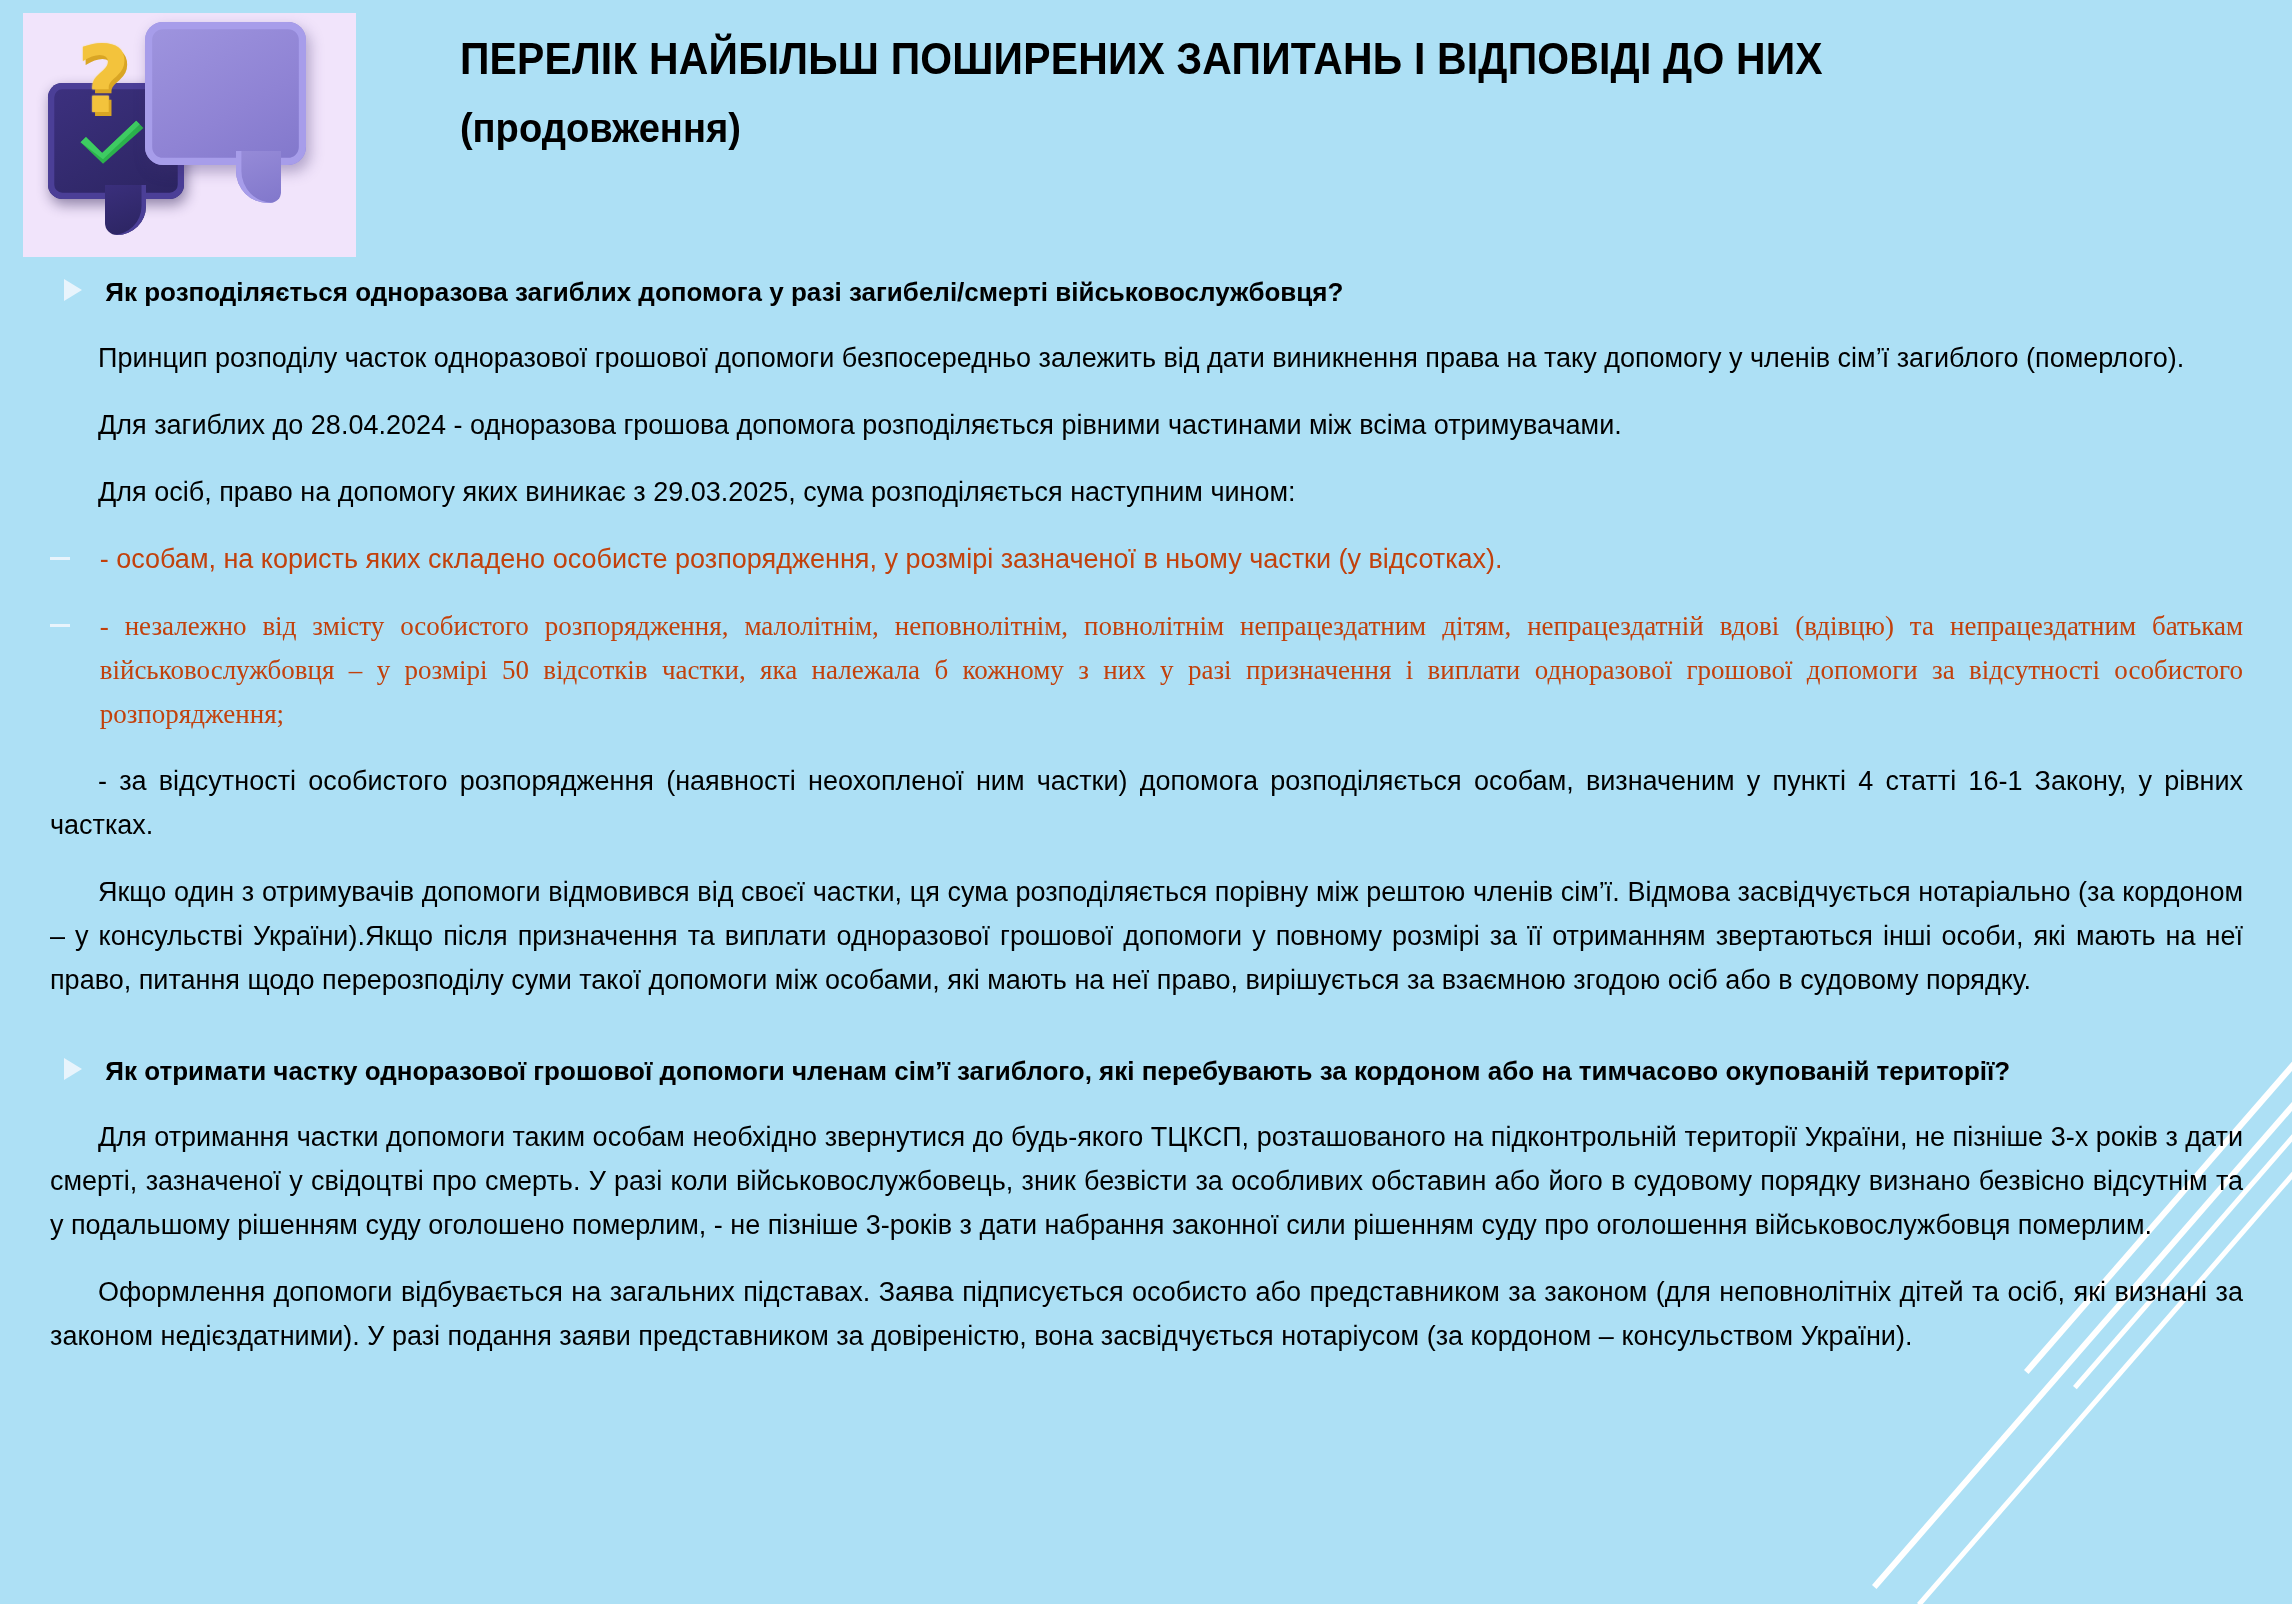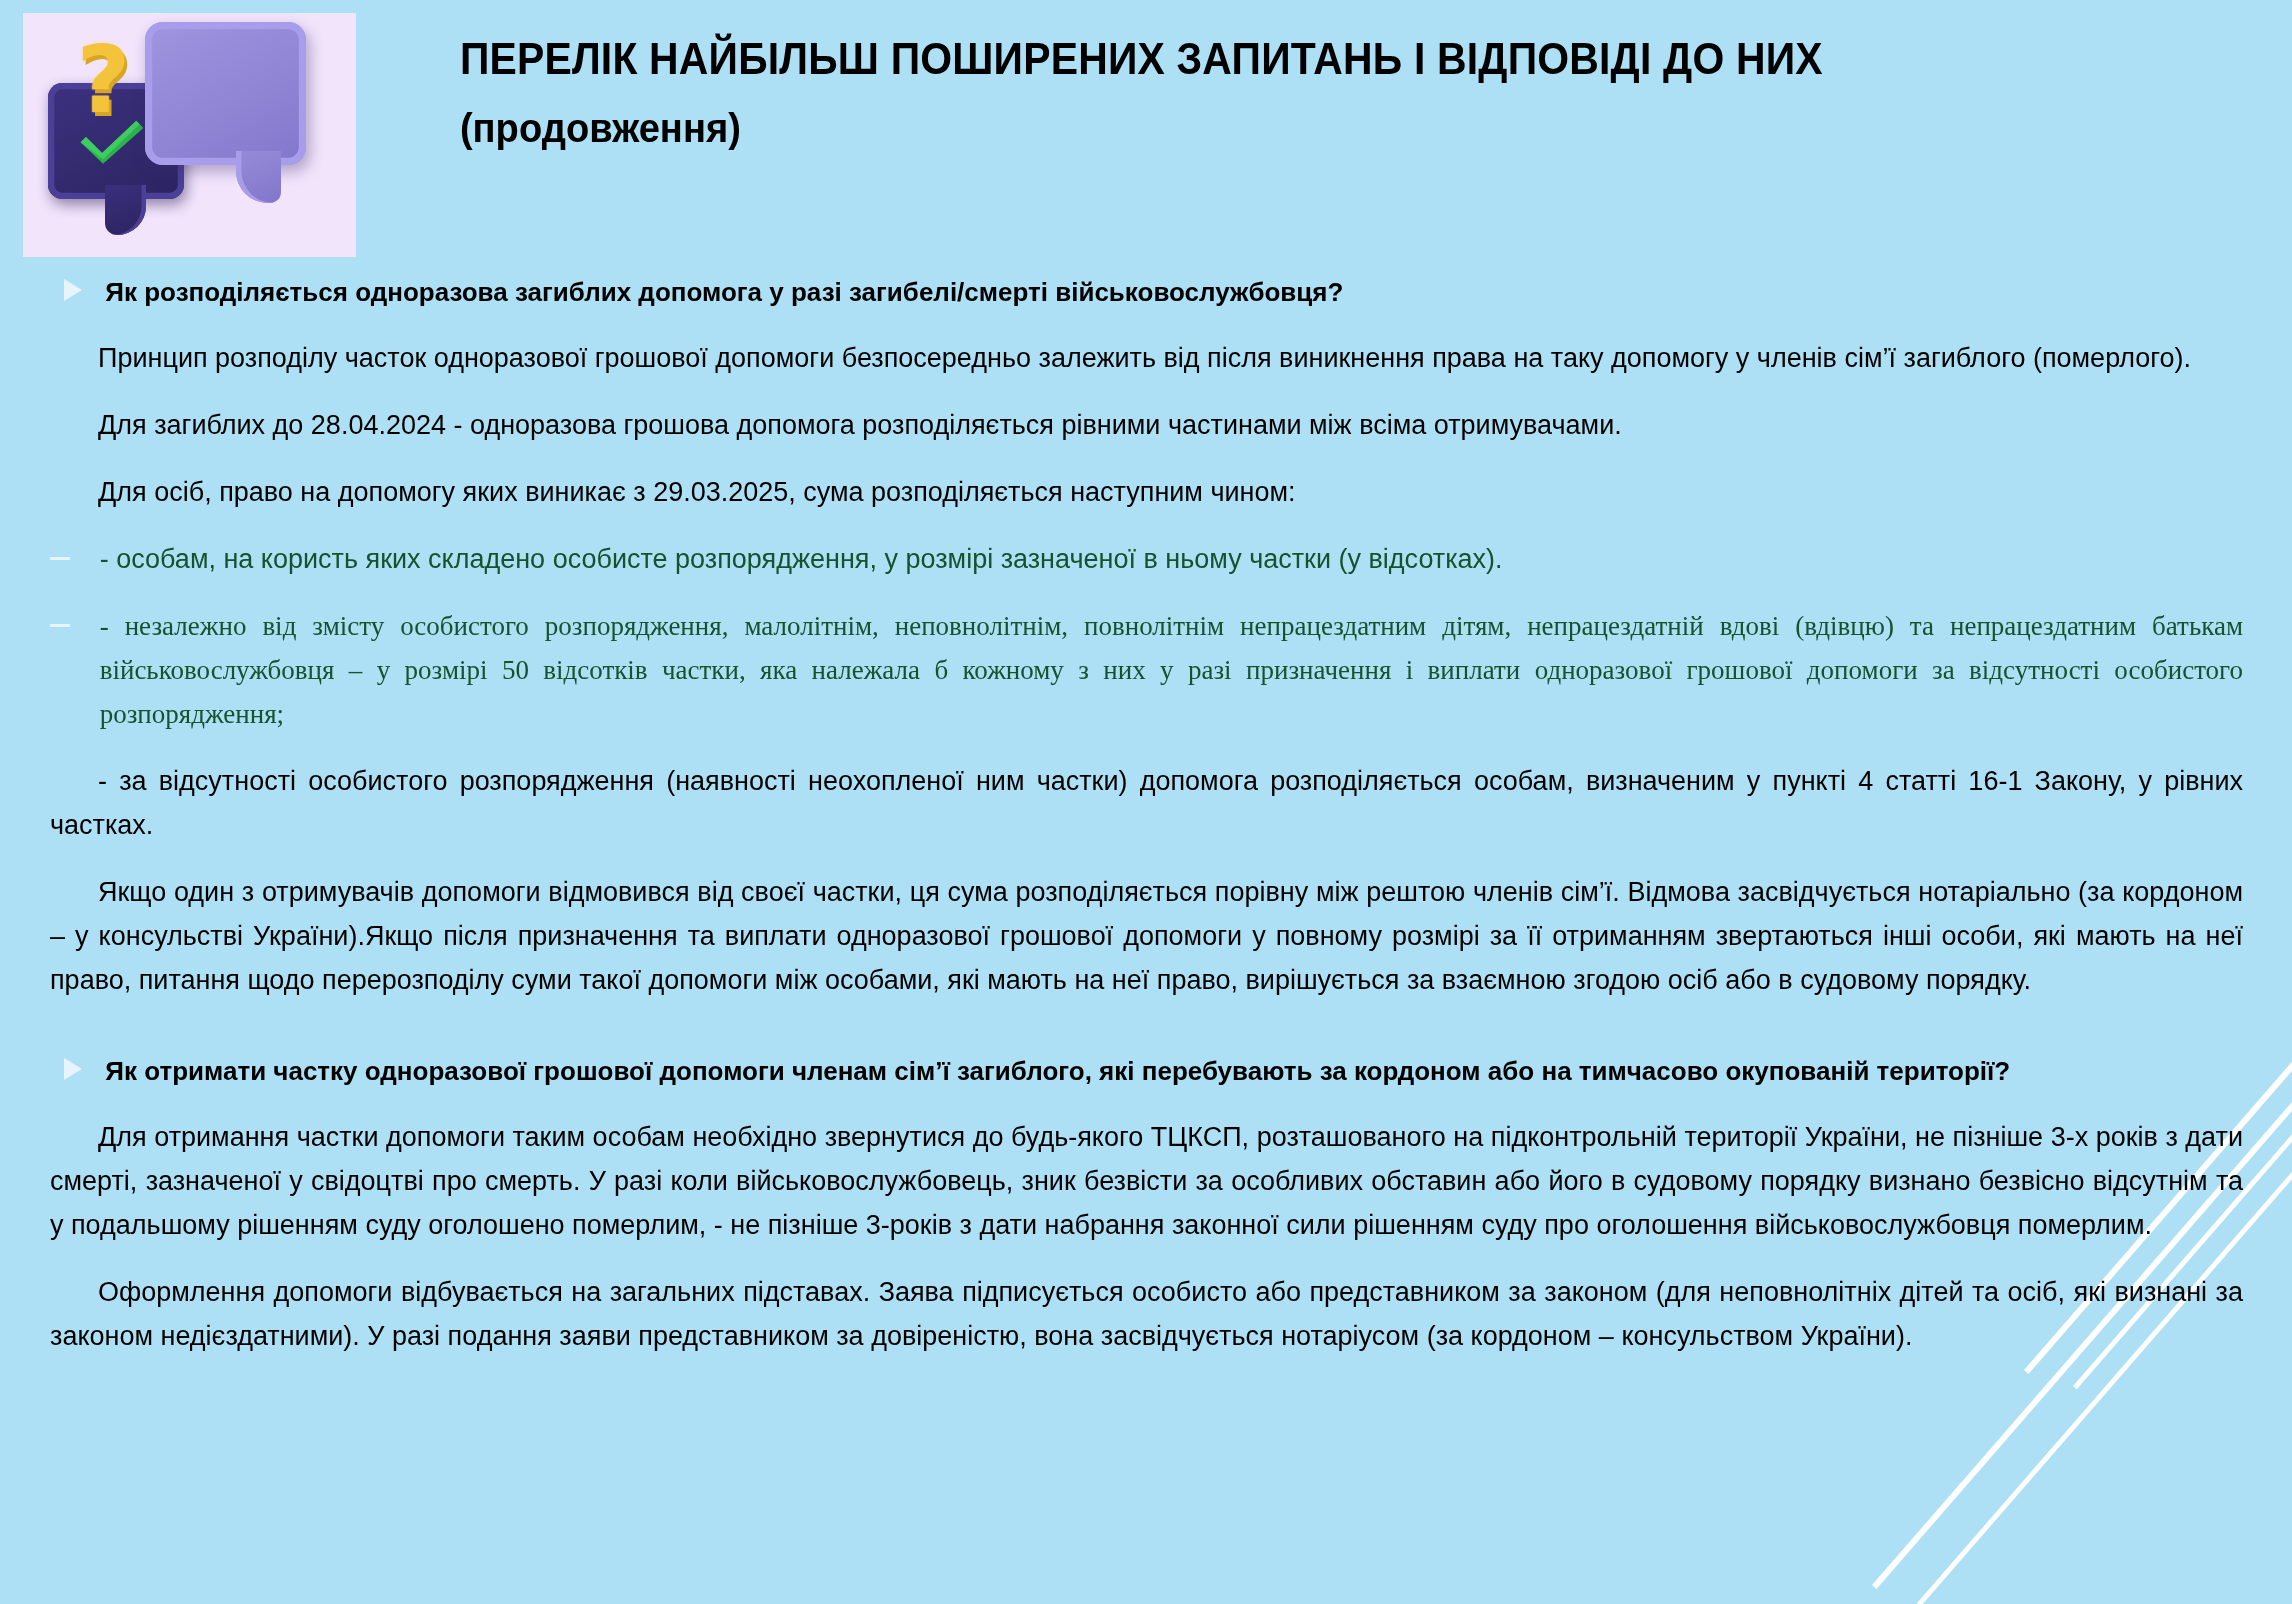--- a/index.html
+++ b/index.html
@@ -203,21 +203,21 @@
     width: 19.7px;
     height: 3.6px;
     background: #e8f4fc;
     margin: 19.7px 30px 0 0;
   }
   .dash-text {
     flex: 1 1 auto;
     font-family: "Liberation Sans Narrow", "Liberation Sans", sans-serif;
     font-size: 27px;
     line-height: 1.63;
-    color: #14532d;
+    color: #c2410c;
     text-align: justify;
     text-justify: inter-word;
   }
   .dash-text.loose { word-spacing: 2.7px; font-family: Liberation Serif, serif; }
 </style>
 </head>
 <body>
 
 <div class="deco-layer">
   <div class="deco-line dl1"></div>
@@ -247,21 +247,21 @@
 </div>
 
 <div class="content">
 
   <div class="qa-item">
     <div class="question-row">
       <span class="tri-bullet"></span>
       <div class="question-text">Як розподіляється одноразова загиблих допомога у разі загибелі/смерті військовослужбовця?</div>
     </div>
 
-    <p class="para">Принцип розподілу часток одноразової грошової допомоги безпосередньо залежить від після виникнення права на таку допомогу у членів сім’ї загиблого (померлого).</p>
+    <p class="para">Принцип розподілу часток одноразової грошової допомоги безпосередньо залежить від дати виникнення права на таку допомогу у членів сім’ї загиблого (померлого).</p>
     <p class="para">Для загиблих до 28.04.2024 - одноразова грошова допомога розподіляється рівними частинами між всіма отримувачами.</p>
     <p class="para">Для осіб, право на допомогу яких виникає з 29.03.2025, сума розподіляється наступним чином:</p>
 
     <div class="dash-row">
       <span class="dash-marker"></span>
       <div class="dash-text">- особам, на користь яких складено особисте розпорядження, у розмірі зазначеної в ньому частки (у відсотках).</div>
     </div>
 
     <div class="dash-row">
       <span class="dash-marker"></span>

